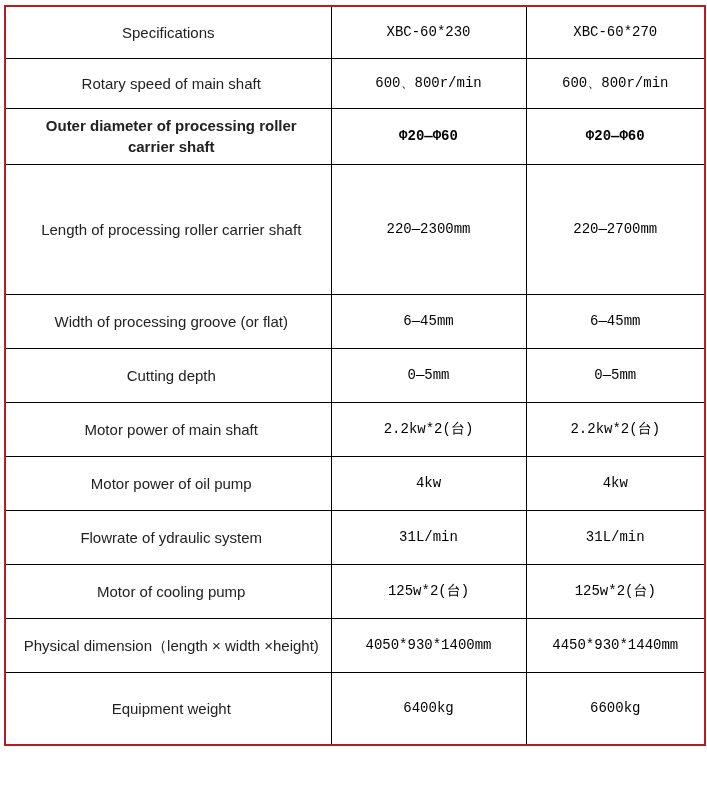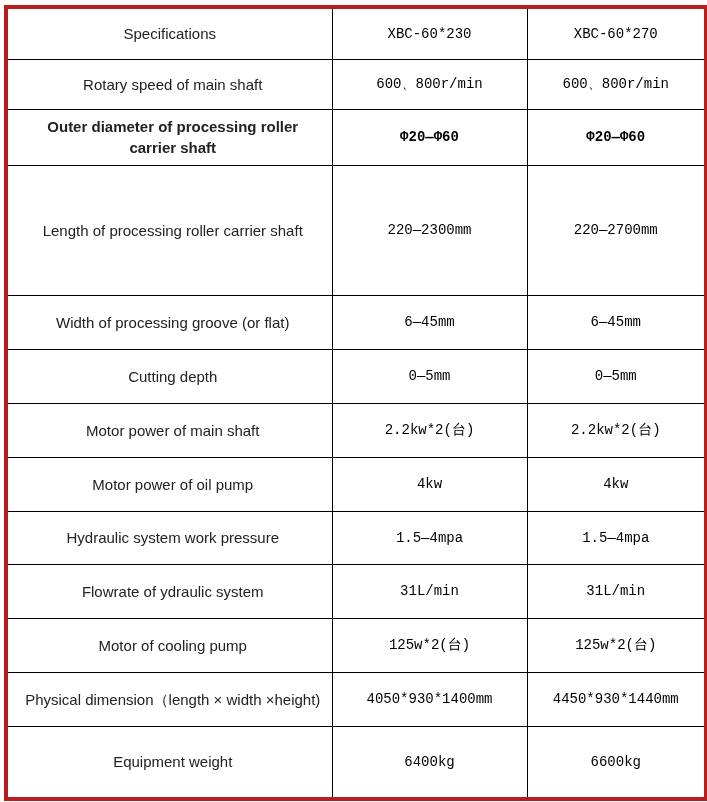--- a/index.html
+++ b/index.html
@@ -13,21 +13,21 @@
     position: relative;
     overflow: hidden;
   }
   table.spec-table {
     position: absolute;
     left: 4px;
     top: 5px;
     width: 700px;
     border-collapse: collapse;
     table-layout: fixed;
-    border: 4px solid #b91c1c;
+    border: 2px solid #b91c1c;
     background: #ffffff;
   }
   table.spec-table td {
     border: 1px solid #000000;
     overflow: hidden;
   }
   .label-cell {
     font-family: "Liberation Sans", sans-serif;
     font-size: 15px;
     color: #222222;
@@ -102,25 +102,20 @@
     <tr class="rh-54">
       <td class="label-cell">Motor power of main shaft</td>
       <td class="value-cell">2.2kw*2(台)</td>
       <td class="value-cell">2.2kw*2(台)</td>
     </tr>
     <tr class="rh-54">
       <td class="label-cell">Motor power of oil pump</td>
       <td class="value-cell">4kw</td>
       <td class="value-cell">4kw</td>
     </tr>
-    <tr class="rh-53">
-      <td class="label-cell">Hydraulic system work pressure</td>
-      <td class="value-cell">1.5—4mpa</td>
-      <td class="value-cell">1.5—4mpa</td>
-    </tr>
     <tr class="rh-54">
       <td class="label-cell">Flowrate of ydraulic system</td>
       <td class="value-cell">31L/min</td>
       <td class="value-cell">31L/min</td>
     </tr>
     <tr class="rh-54">
       <td class="label-cell">Motor of cooling pump</td>
       <td class="value-cell">125w*2(台)</td>
       <td class="value-cell">125w*2(台)</td>
     </tr>

